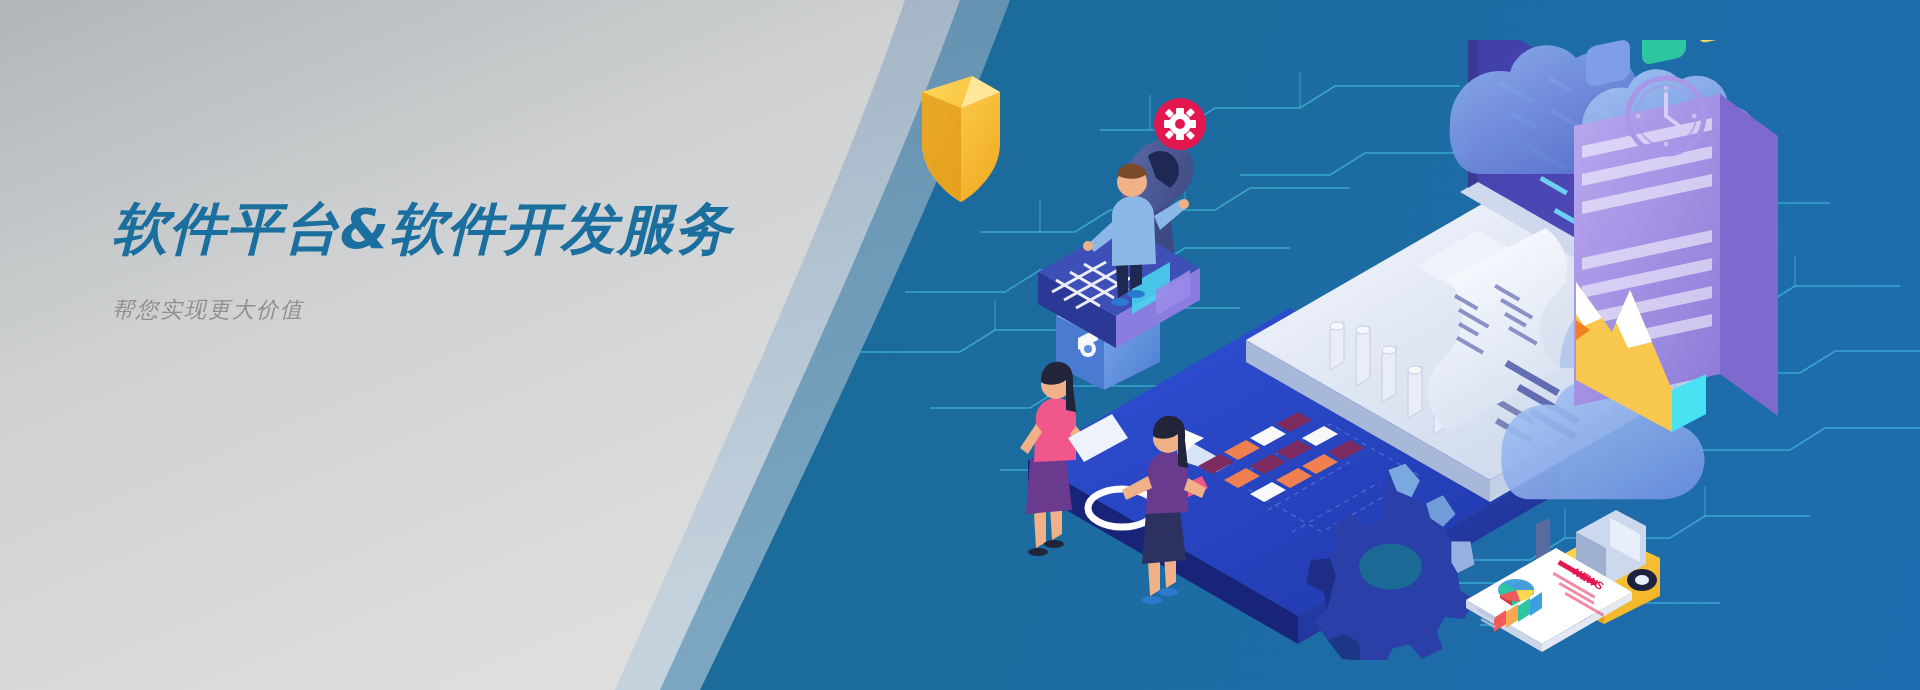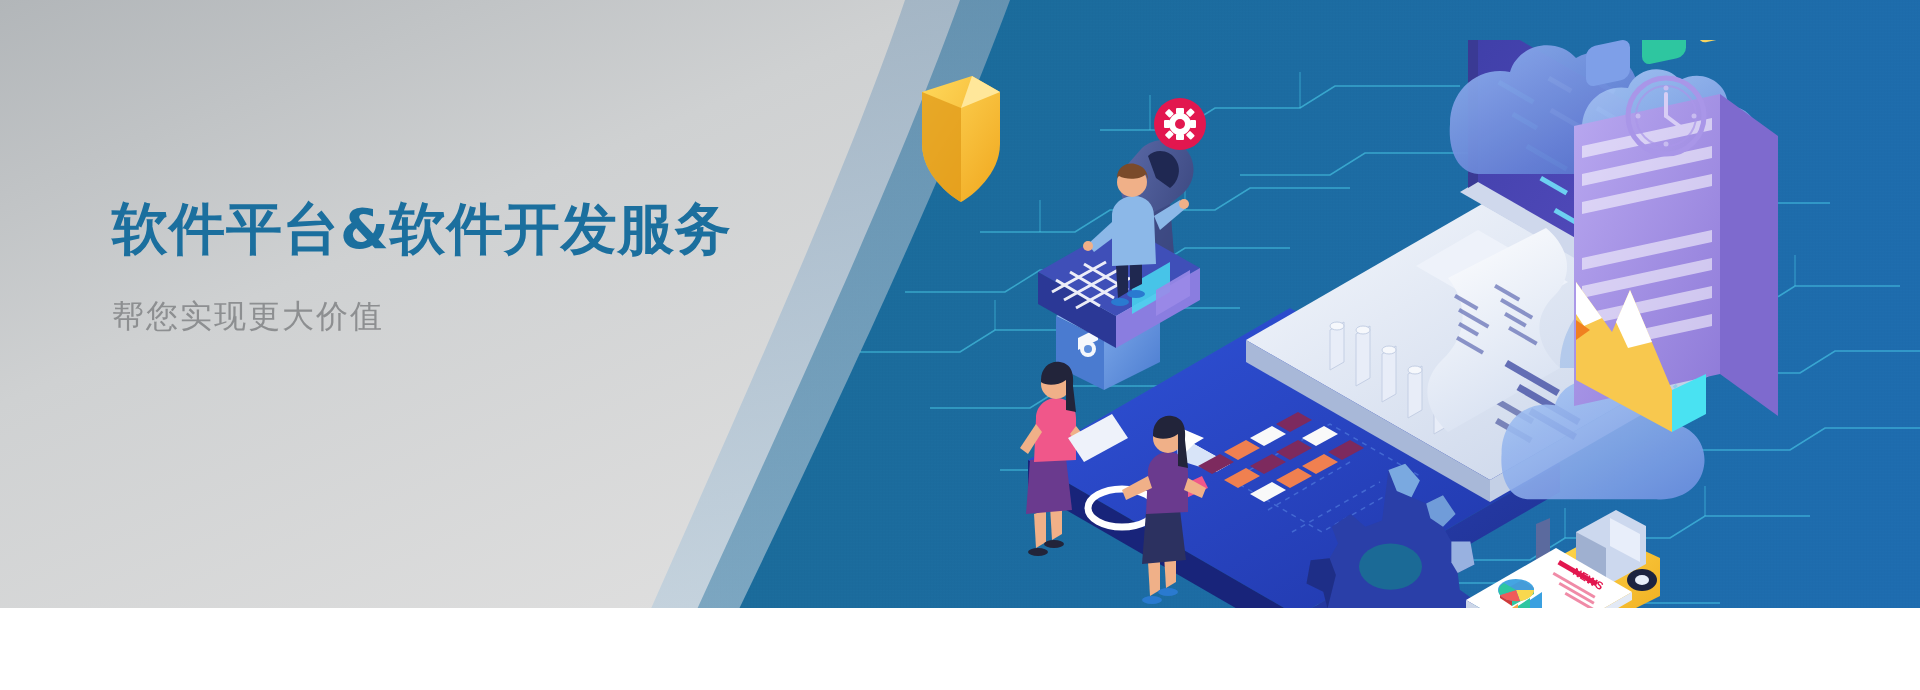--- a/index.html
+++ b/index.html
@@ -2,23 +2,24 @@
 <html lang="zh"><head>
 <meta charset="utf-8">
 <title>软件平台&amp;软件开发服务</title>
 <style>
   html,body{margin:0;padding:0;background:#fff;}
   body{font-family:"Liberation Sans","DejaVu Sans",sans-serif;}
 
   #banner{
     position:relative;
     width:1920px;
-    height:608px;
+    height:690px;
     overflow:hidden;
     background:#1b6a96;
+    font-style:italic;
   }
 
   
   .layer{position:absolute;top:0;left:0;width:1920px;height:690px;}
 
   .bg-blue{
     background:linear-gradient(112deg,#1a6890 0%,#1a6b98 38%,#1d6ca6 72%,#1e6cb0 100%);
   }
 
   
@@ -46,21 +47,21 @@
     font-size:56px;
     line-height:1.18;
     font-weight:700;
     letter-spacing:1px;
     color:#1b6f9e;
     white-space:nowrap;
     font-family:"DejaVu Sans","Liberation Sans",sans-serif;
   }
   .subhead{
     margin:34px 0 0 0;
-    font-size:32px;
+    font-size:22px;
     line-height:1.3;
     font-weight:400;
     letter-spacing:2px;
     color:#8d8f91;
     font-family:"DejaVu Sans","Liberation Sans",sans-serif;
   }
 
   
   #illo{
     position:absolute;

